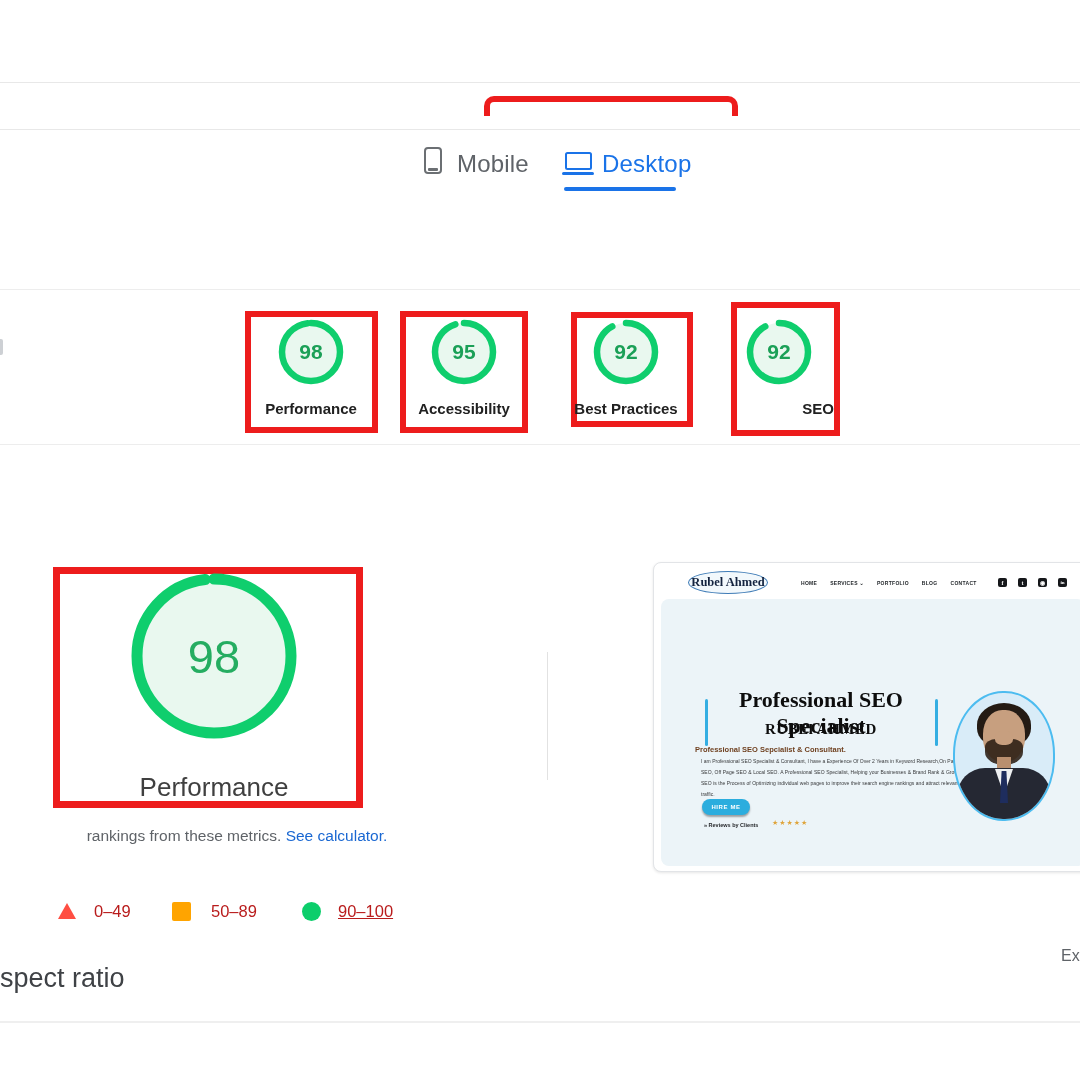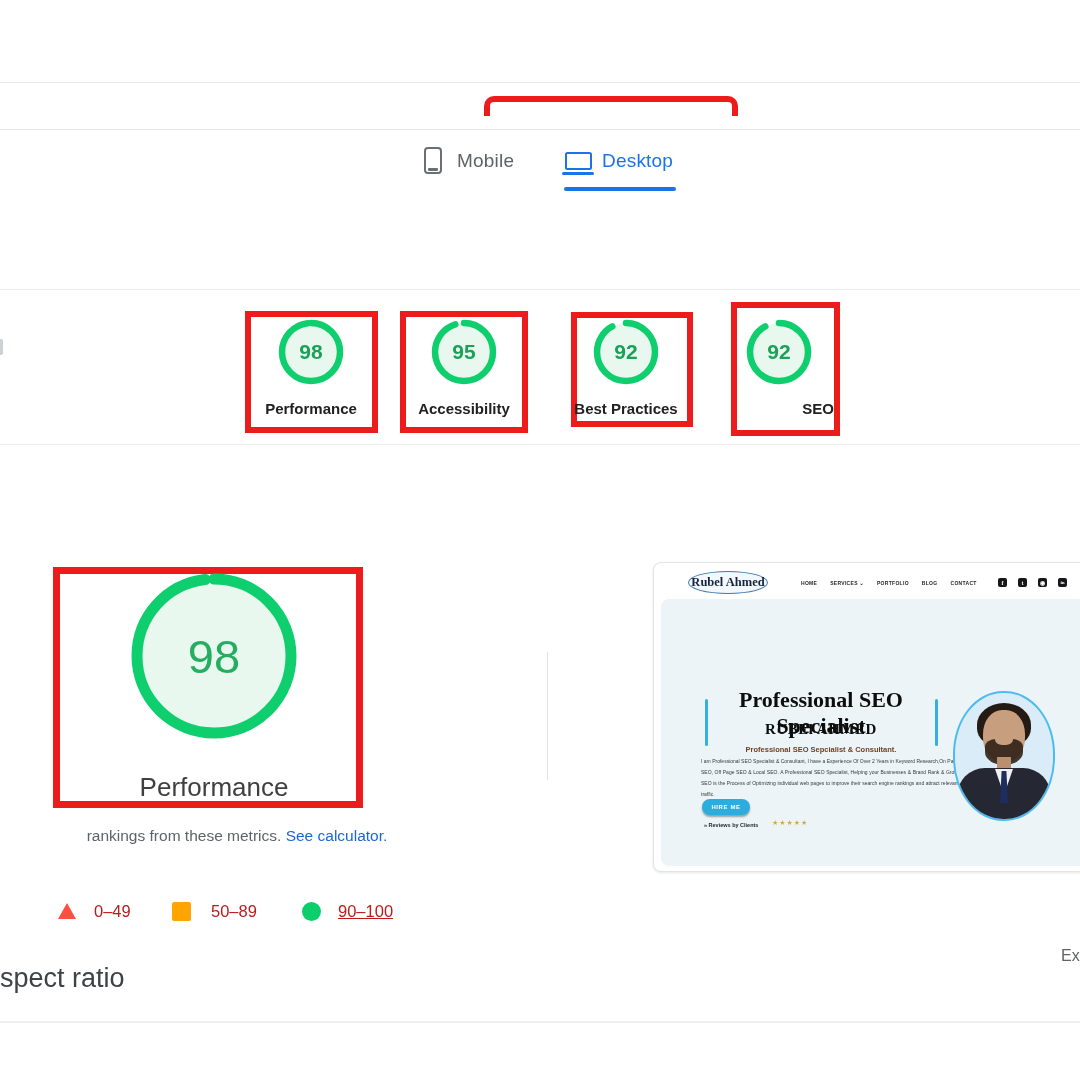--- a/index.html
+++ b/index.html
@@ -6,21 +6,21 @@
   .page{position:relative;width:1080px;height:1080px;background:#fff;overflow:hidden;
         font-family:"Liberation Sans",sans-serif;color:#202124;}
   .abs{position:absolute;}
   .hr{position:absolute;left:0;width:1080px;height:1px;background:#e8e8e8;}
 
   
   .red-partial{position:absolute;border:6px solid #ed1c1c;border-bottom:none;
                border-radius:10px 10px 0 0;}
 
   
-  .tab-label{font-size:19px;letter-spacing:.2px;}
+  .tab-label{font-size:24px;letter-spacing:.2px;}
   .phone-icon{width:14px;height:23px;border:2.5px solid #6b6f73;border-radius:4px;position:relative;}
   .phone-icon::after{content:"";position:absolute;left:2px;right:2px;bottom:1px;height:3px;background:#6b6f73;border-radius:1px;}
   .laptop-icon{width:23px;height:14px;border:2.5px solid #1a73e8;border-radius:2.5px;}
   .laptop-base{width:32px;height:3px;background:#1a73e8;border-radius:2px;margin-top:2px;}
   .tab-underline{position:absolute;height:3.5px;background:#1a73e8;border-radius:3px;}
 
   
   .ann-box{position:absolute;border:6px solid #ed1c1c;}
 
   
@@ -59,21 +59,21 @@
   .pv-social{position:absolute;left:344px;top:15px;display:flex;gap:11px;}
   .pv-soc-ic{width:9px;height:9px;background:#15171a;color:#fff;border-radius:2px;
              display:flex;align-items:center;justify-content:center;font-size:6px;font-weight:700;
              font-family:"Liberation Serif",serif;}
   .pv-hero{position:absolute;left:7px;top:36px;width:424px;height:267px;background:#ecf4f8;border-radius:8px;}
   .pv-accent{position:absolute;width:2.5px;height:47px;background:#35aee2;border-radius:2px;top:100px;}
   .pv-title{position:absolute;left:45px;top:88px;width:230px;text-align:center;
             font-family:"Liberation Serif",serif;font-weight:700;font-size:22px;color:#0d0d0d;}
   .pv-name{position:absolute;left:45px;top:122px;width:230px;text-align:center;
            font-family:"Liberation Serif",serif;font-weight:700;font-size:15px;color:#0d0d0d;letter-spacing:.5px;}
-  .pv-subtitle{position:absolute;left:45px;top:146px;width:230px;text-align:center;
+  .pv-subtitle{position:absolute;left:34px;top:146px;width:230px;text-align:left;
                font-size:7.5px;font-weight:700;color:#6e3f1e;}
   .pv-para{position:absolute;left:40px;top:157px;width:258px;font-size:5px;line-height:11px;
            color:#38393b;text-align:justify;}
   .pv-cta{position:absolute;left:41px;top:200px;width:48px;height:16px;background:#2badde;border-radius:8px;
           color:#fff;font-size:6px;font-weight:700;display:flex;align-items:center;justify-content:center;
           letter-spacing:.6px;box-shadow:0 2px 2px rgba(0,0,0,.35);}
   .pv-reviews{position:absolute;left:43px;top:223px;font-size:5.5px;font-weight:700;color:#26282b;}
   .pv-stars{position:absolute;left:111px;top:220px;font-size:7px;letter-spacing:1px;color:#dfa43a;}
   .pv-portrait{position:absolute;left:292px;top:92px;width:98px;height:126px;background:#d9ecf8;
                border:2.5px solid #4cbcf0;border-radius:50px/63px;overflow:hidden;}

